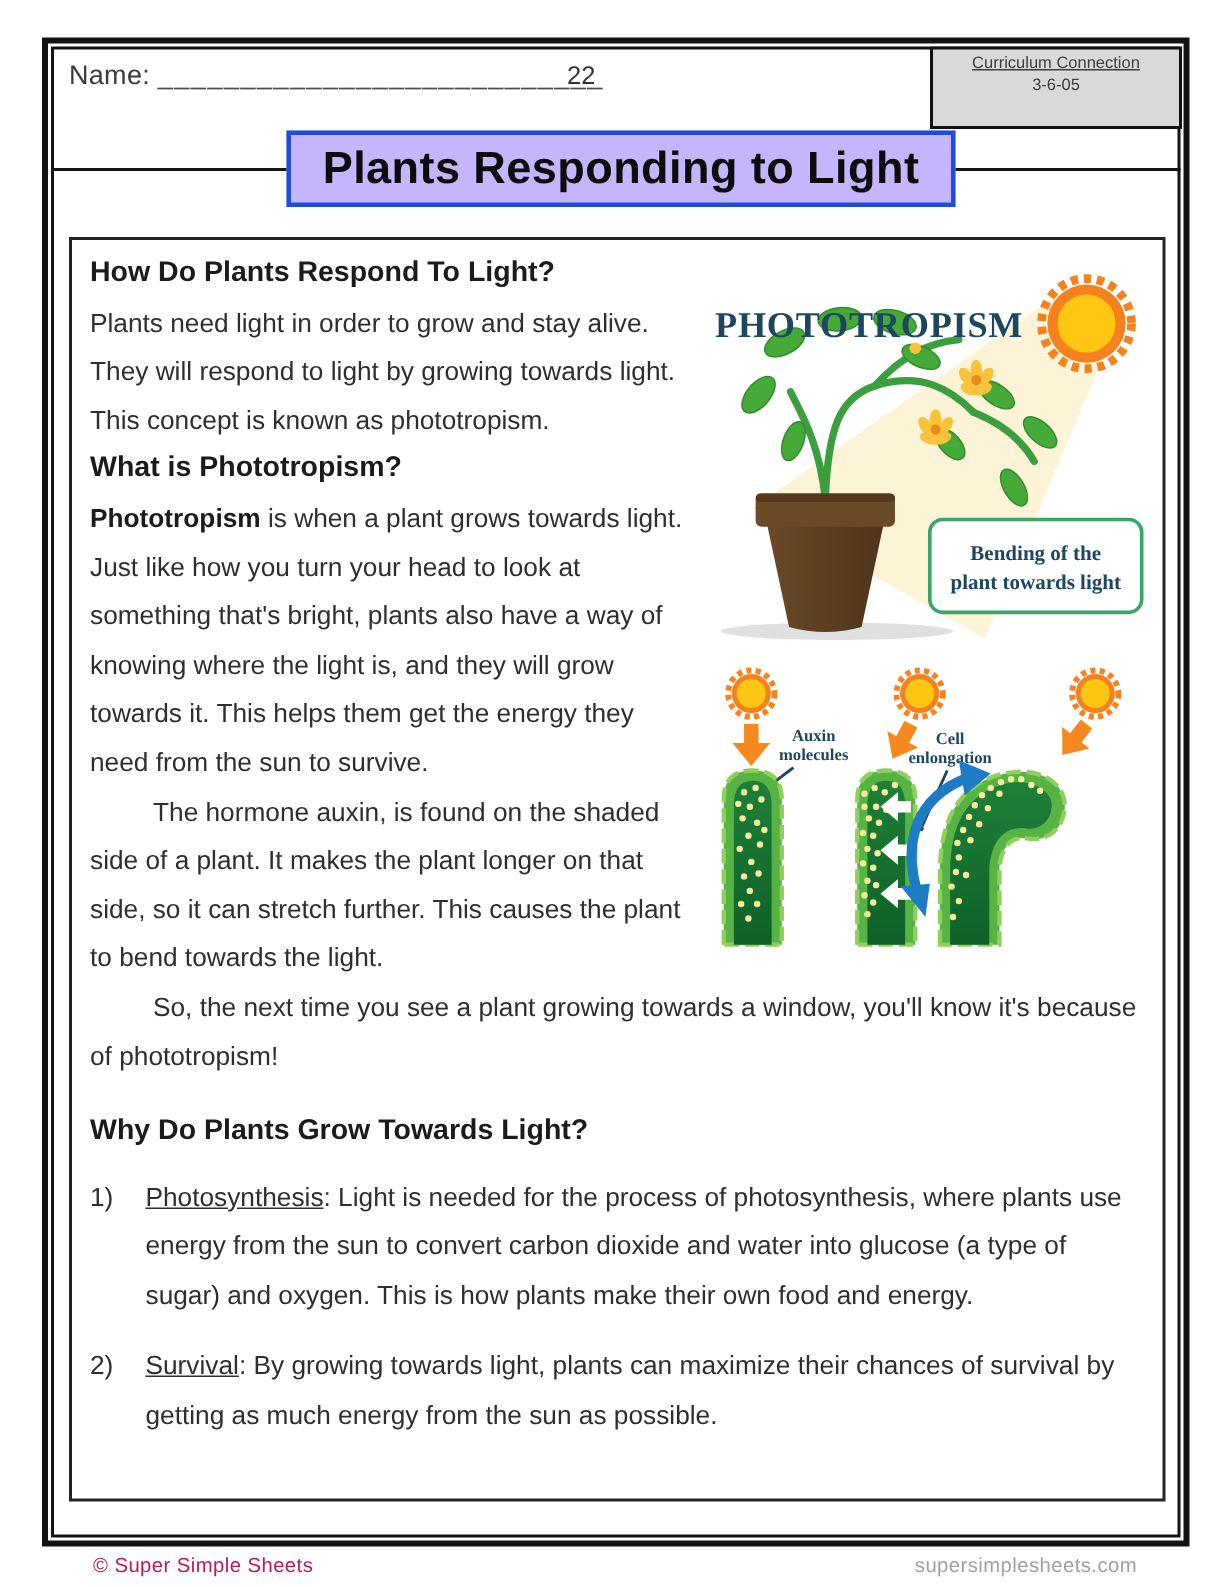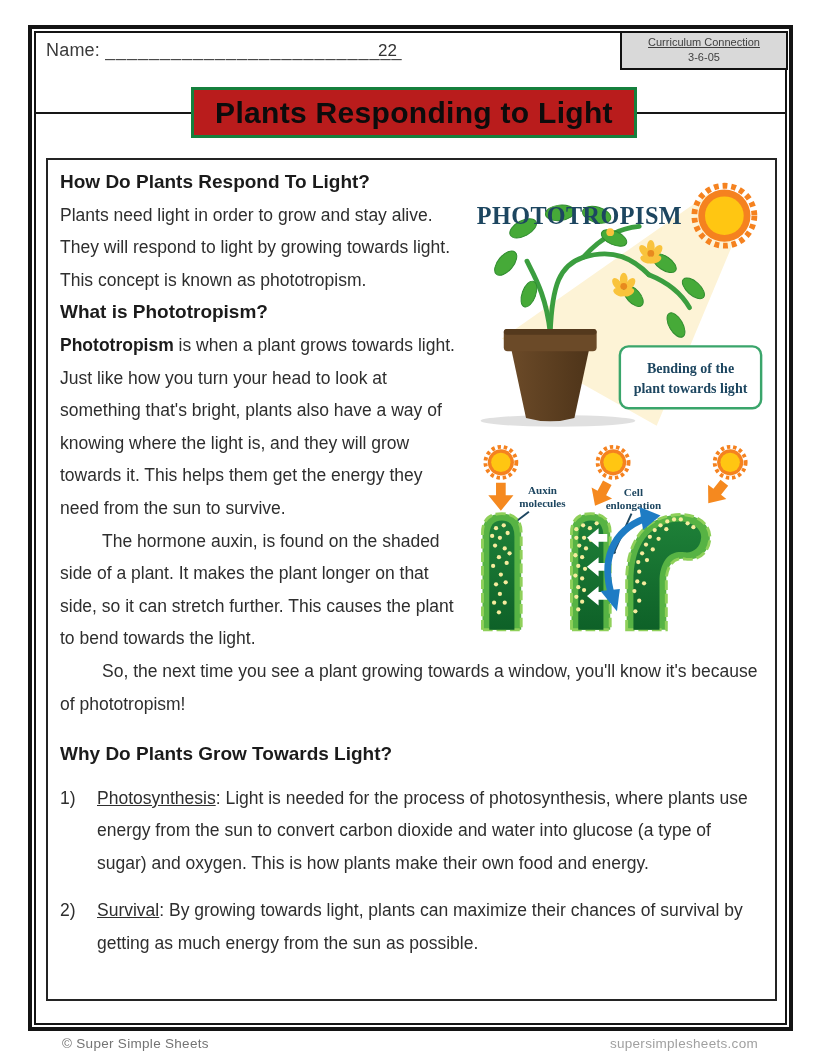--- a/index.html
+++ b/index.html
@@ -11,28 +11,28 @@
   
   .page-frame { left: 28px; top: 25px; width: 765px; height: 1006px;
     border: 4px solid #141414; padding: 2px; }
   .page-frame-inner { width: 100%; height: 100%; border: 2px solid #141414; }
 
   
   .name-row { left: 46px; top: 40px; font-size: 18px; color: #3a3a3a; letter-spacing: 0.2px; z-index: 3; }
   .name-blank { letter-spacing: 1px; color: #4a4a4a; }
   .page-number { left: 378px; top: 41px; width: 60px; font-size: 17px; color: #333; z-index: 3; }
   .curriculum-box { left: 620px; top: 31px; width: 168px; background: #d9d9d9;
-    border: 2px solid #111; text-align: center; padding: 2px 3px 3px; z-index: 3;
+    border: 2px solid #111; text-align: center; padding: 2px 3px 19px; z-index: 3;
     font-size: 11px; color: #3f3f3f; line-height: 1.35; }
   .curriculum-title { text-decoration: underline; }
 
   
   .title-rule { left: 34px; top: 112px; width: 753px; height: 2px; background: #161616; z-index: 1; }
-  .title-box { left: 191px; top: 87px; width: 446px; height: 51px; background: #b91c1c;
-    border: 3px solid #15803d; z-index: 2; display: flex; align-items: center; justify-content: center;
+  .title-box { left: 191px; top: 87px; width: 446px; height: 51px; background: #c4b5fd;
+    border: 3px solid #1d4ed8; z-index: 2; display: flex; align-items: center; justify-content: center;
     font-size: 30px; font-weight: bold; color: #0c0c0c; letter-spacing: 0.3px; }
 
   
   .content-box { left: 46px; top: 158px; width: 731px; height: 843px;
     border: 2px solid #242424; background: #fff; padding: 2px 10px 0 12px;
     font-size: 17.5px; line-height: 32.6px; color: #2e2e2e; overflow: hidden; z-index: 3; }
   .content-box h3 { font-size: 19px; font-weight: bold; color: #1b1b1b; margin: 0 0 0; }
   .content-box h3.mt-lg { margin-top: 18px; }
   .content-box p { margin: 0; }
   .indent { text-indent: 42px; }
@@ -44,21 +44,21 @@
 
   
   .li { display: flex; }
   .li-1 { margin-top: 11px; }
   .li-2 { margin-top: 15px; }
   .li-num { width: 37px; flex: none; }
   .li-body { flex: 1; }
   .term { text-decoration: underline; }
 
   
-  .footer-left { left: 62px; top: 1036px; font-size: 13.5px; color: #737373; letter-spacing: 0.3px; }
+  .footer-left { left: 62px; top: 1036px; font-size: 13.5px; color: #be185d; letter-spacing: 0.3px; }
   .footer-right { right: 62px; top: 1036px; font-size: 13.5px; color: #a0a0a0; letter-spacing: 0.3px; }
 
   .illo-serif { font-family: "Liberation Serif", serif; font-weight: bold; fill: #1d4660; }
 </style>
 </head>
 <body>
 
 <div class="abs page-frame">
   <div class="page-frame-inner"></div>
 </div>

